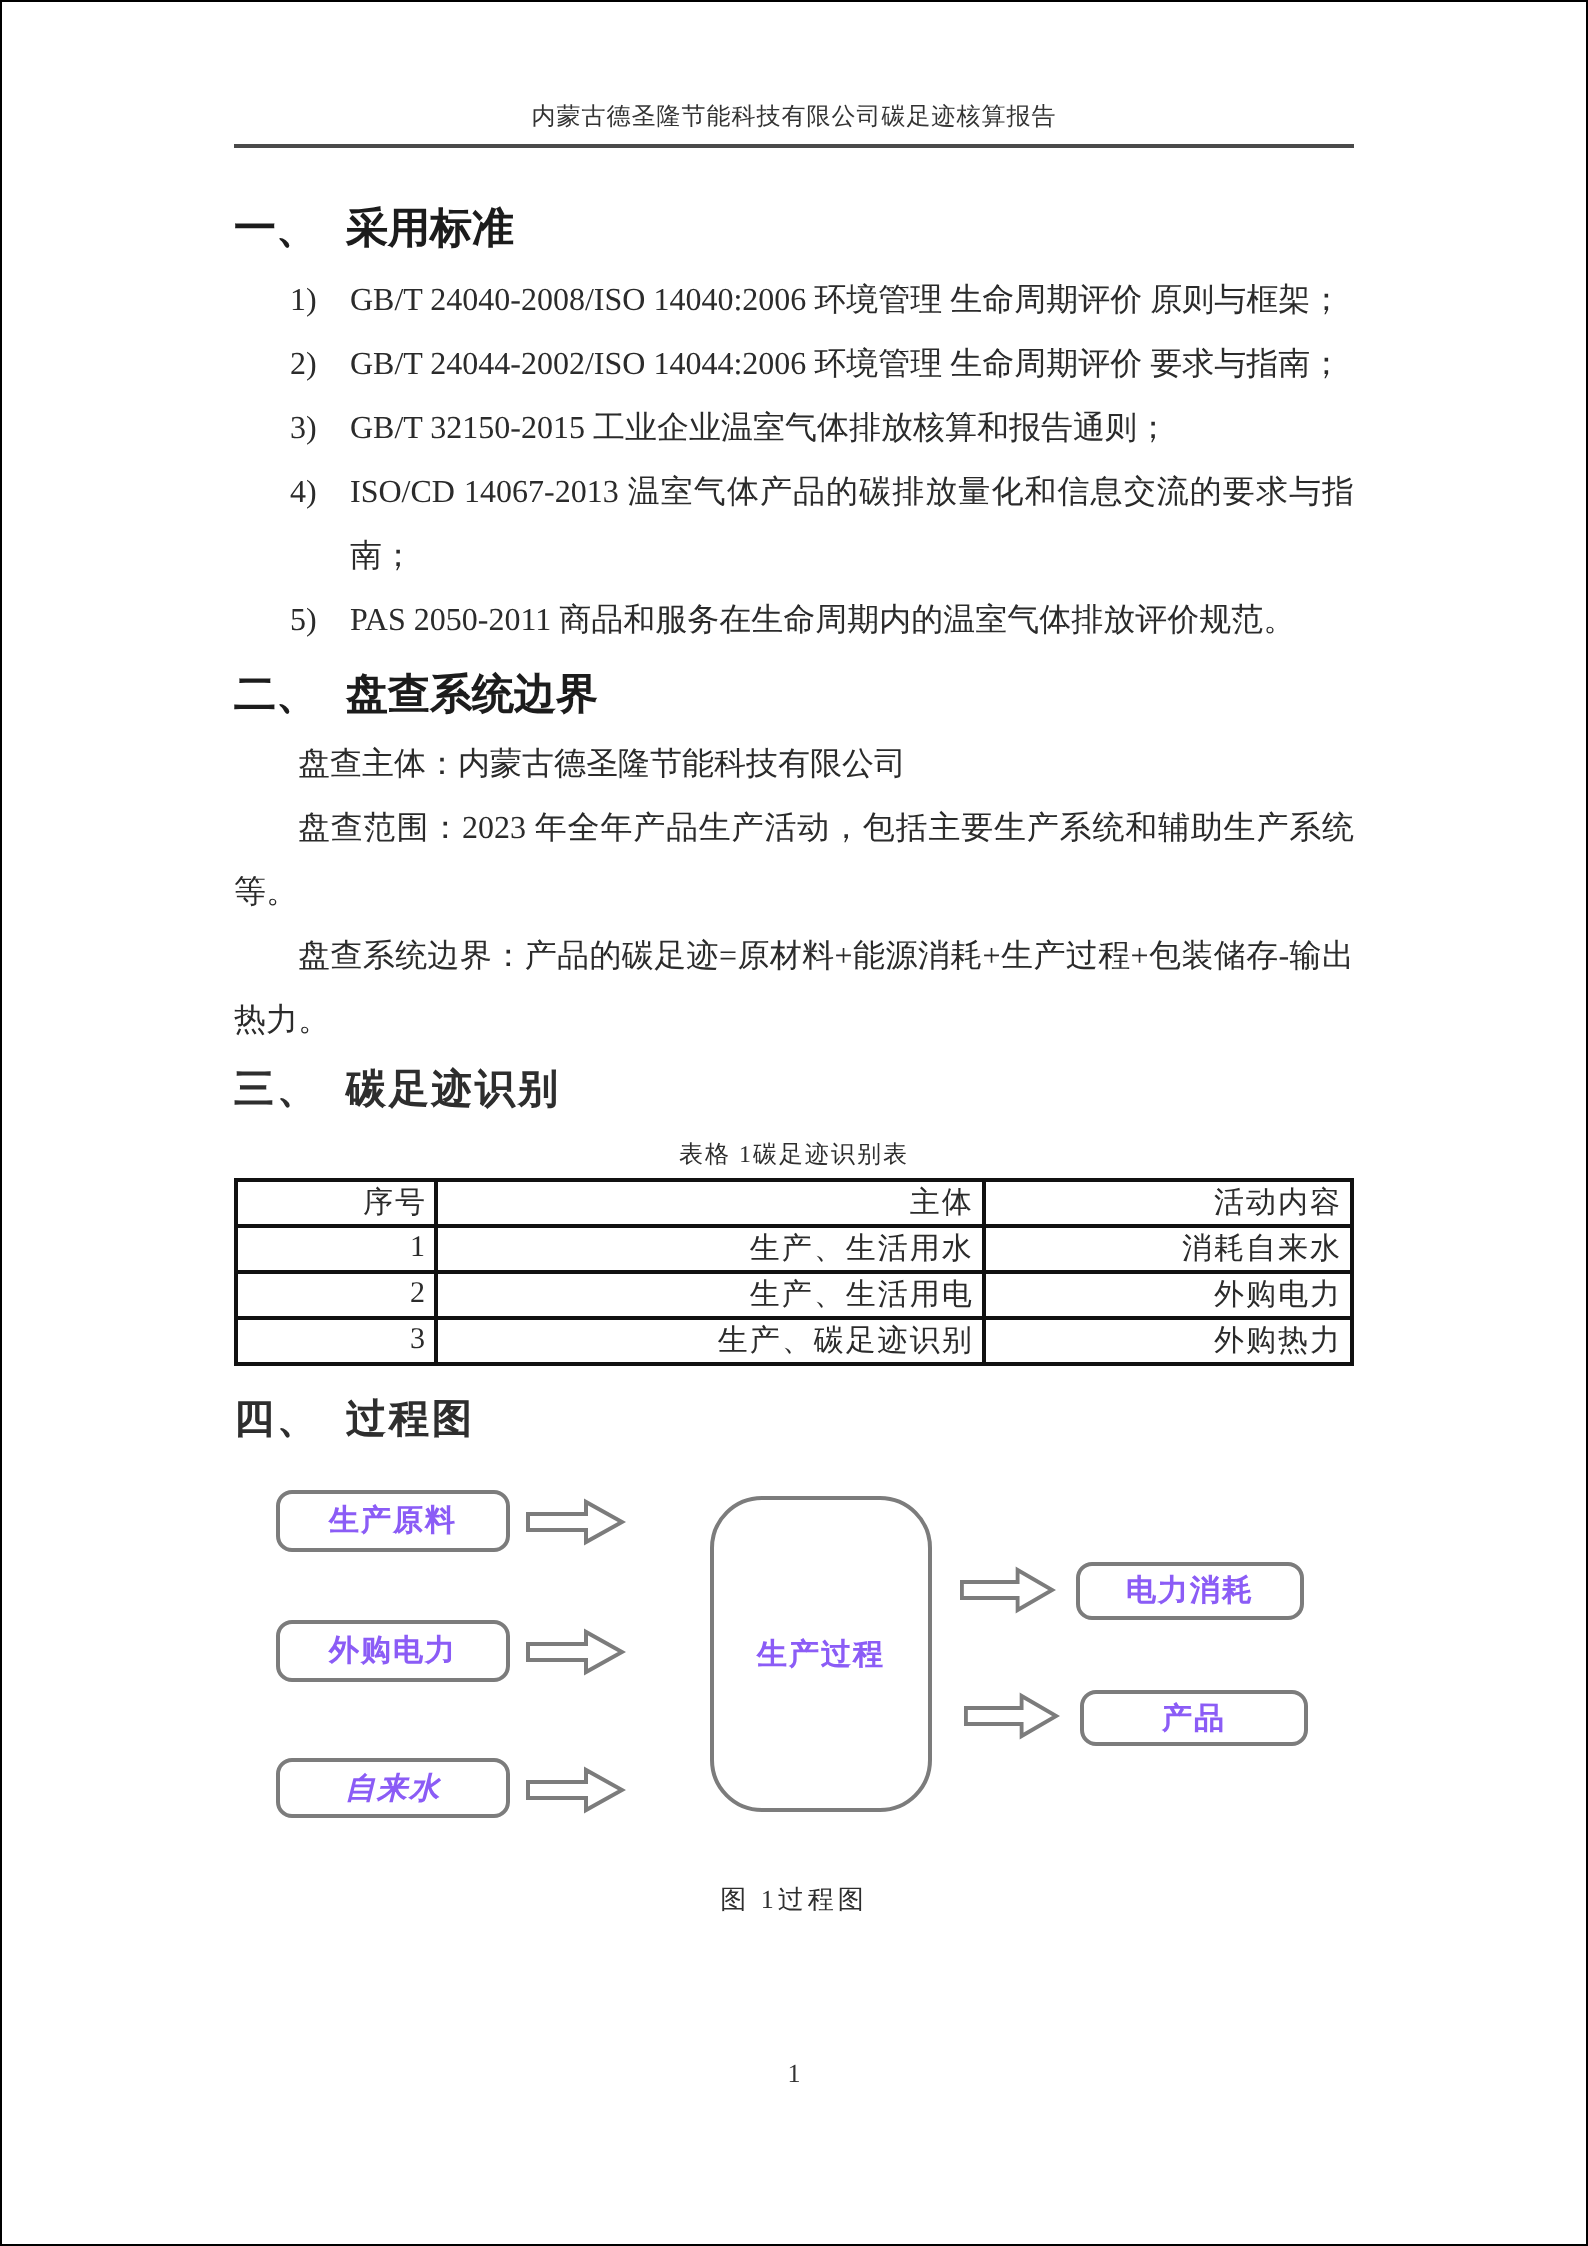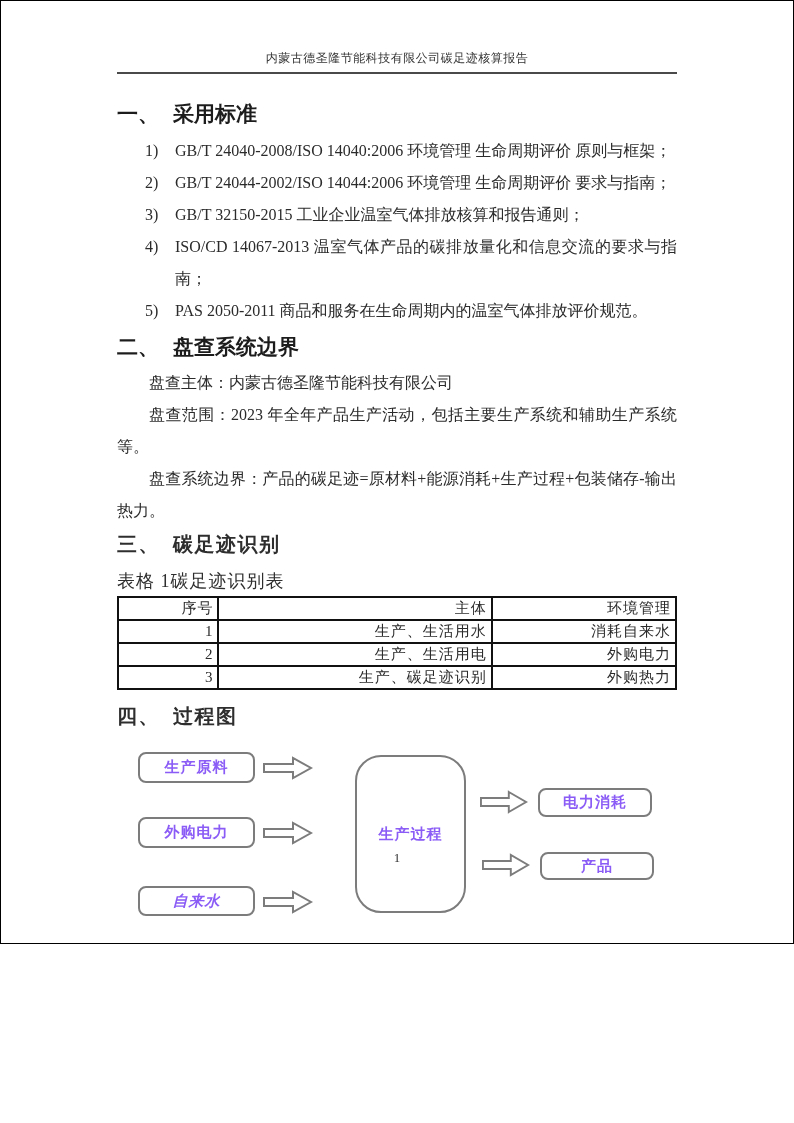--- a/index.html
+++ b/index.html
@@ -10,21 +10,21 @@
     --rule-color:#4a4a4a;
   }
   *{margin:0;padding:0;box-sizing:border-box;}
   html,body{background:#ffffff;}
   body{
     font-family:"Liberation Serif","DejaVu Serif",serif;
     color:var(--text-color);
   }
   .page{
     position:relative;
-    width:794px;height:944px;
+    width:794px;height:1123px;
     margin:0 auto;
     background:#ffffff;
     box-shadow:inset 0 0 0 1px #000;
     overflow:hidden;
   }
   .content{
     width:560px;
     margin:0 auto;
   }
   
@@ -76,21 +76,22 @@
   
   .para-block{margin-top:6px;}
   .para{
     font-size:16px;
     line-height:32px;
     text-indent:2em;
     text-align:justify;
   }
   
   .table-caption{
-    font-size:18px;
+    text-align:center;
+    font-size:12px;
     letter-spacing:1px;
     margin:11px 0 3px;
     color:#2e2e2e;
   }
   table.footprint{
     width:100%;
     border-collapse:collapse;
     table-layout:fixed;
   }
   table.footprint th,
@@ -204,21 +205,21 @@
     <table class="footprint">
       <colgroup>
           <col style="width:18%">
           <col style="width:49%">
           <col style="width:33%">
         </colgroup>
       <tbody>
           <tr>
         <th>序号</th>
         <th>主体</th>
-        <th>环境管理</th>
+        <th>活动内容</th>
       </tr>
       <tr>
         <td>1</td>
         <td>生产、生活用水</td>
         <td>消耗自来水</td>
       </tr>
       <tr>
         <td>2</td>
         <td>生产、生活用电</td>
         <td>外购电力</td>

